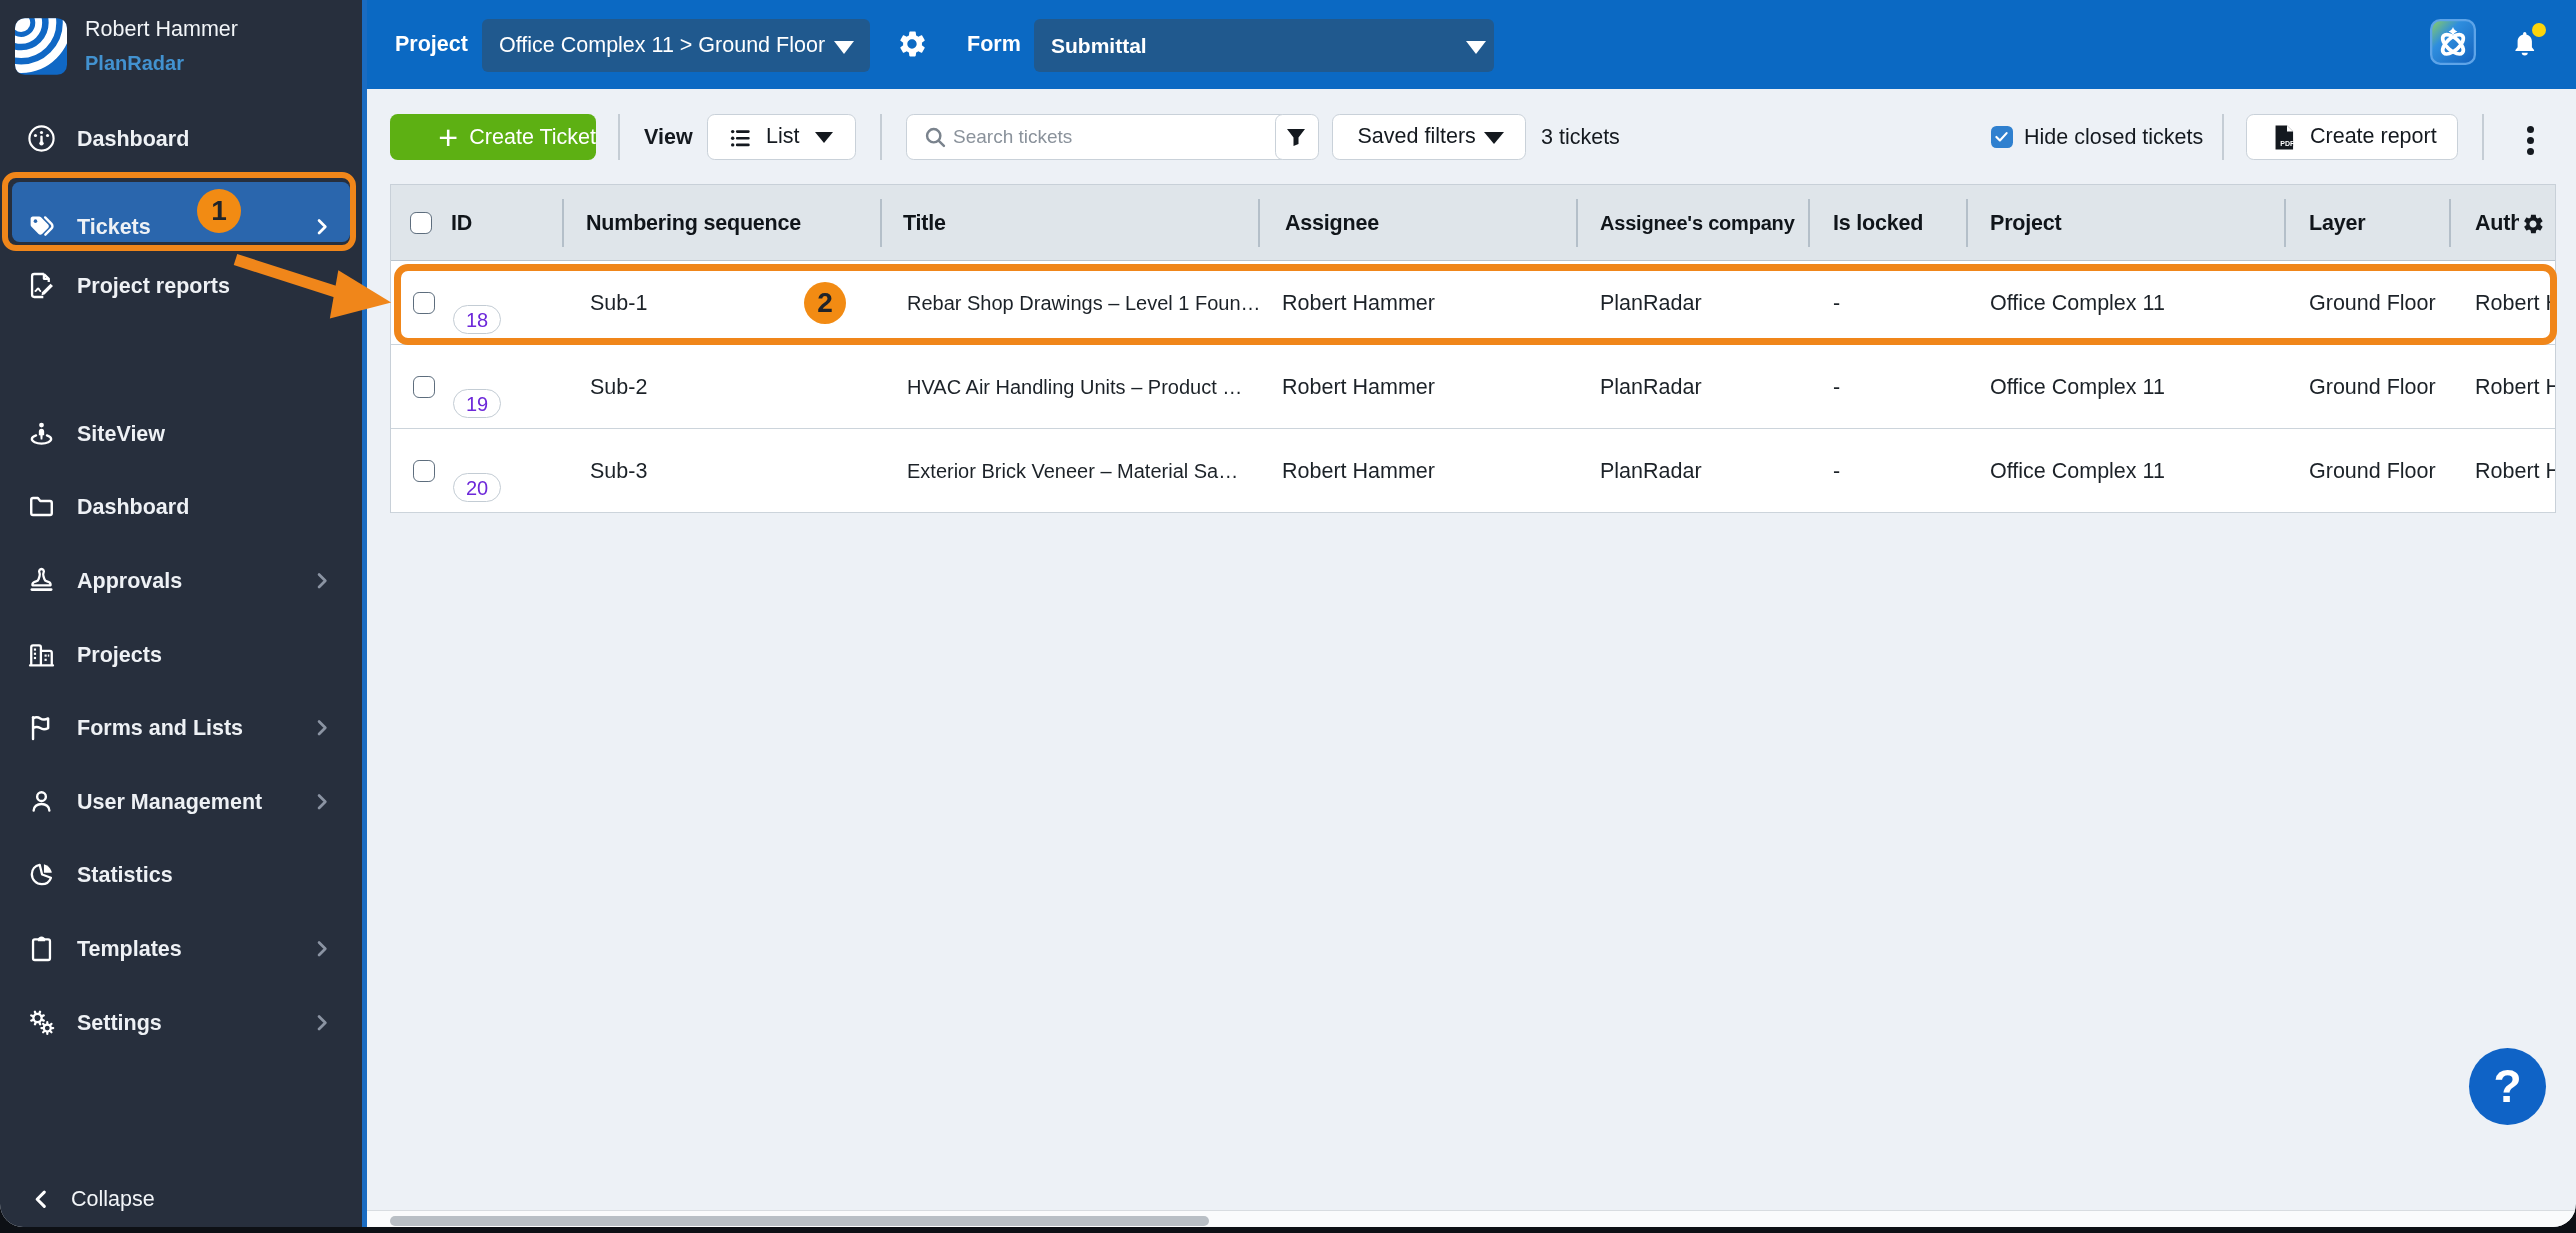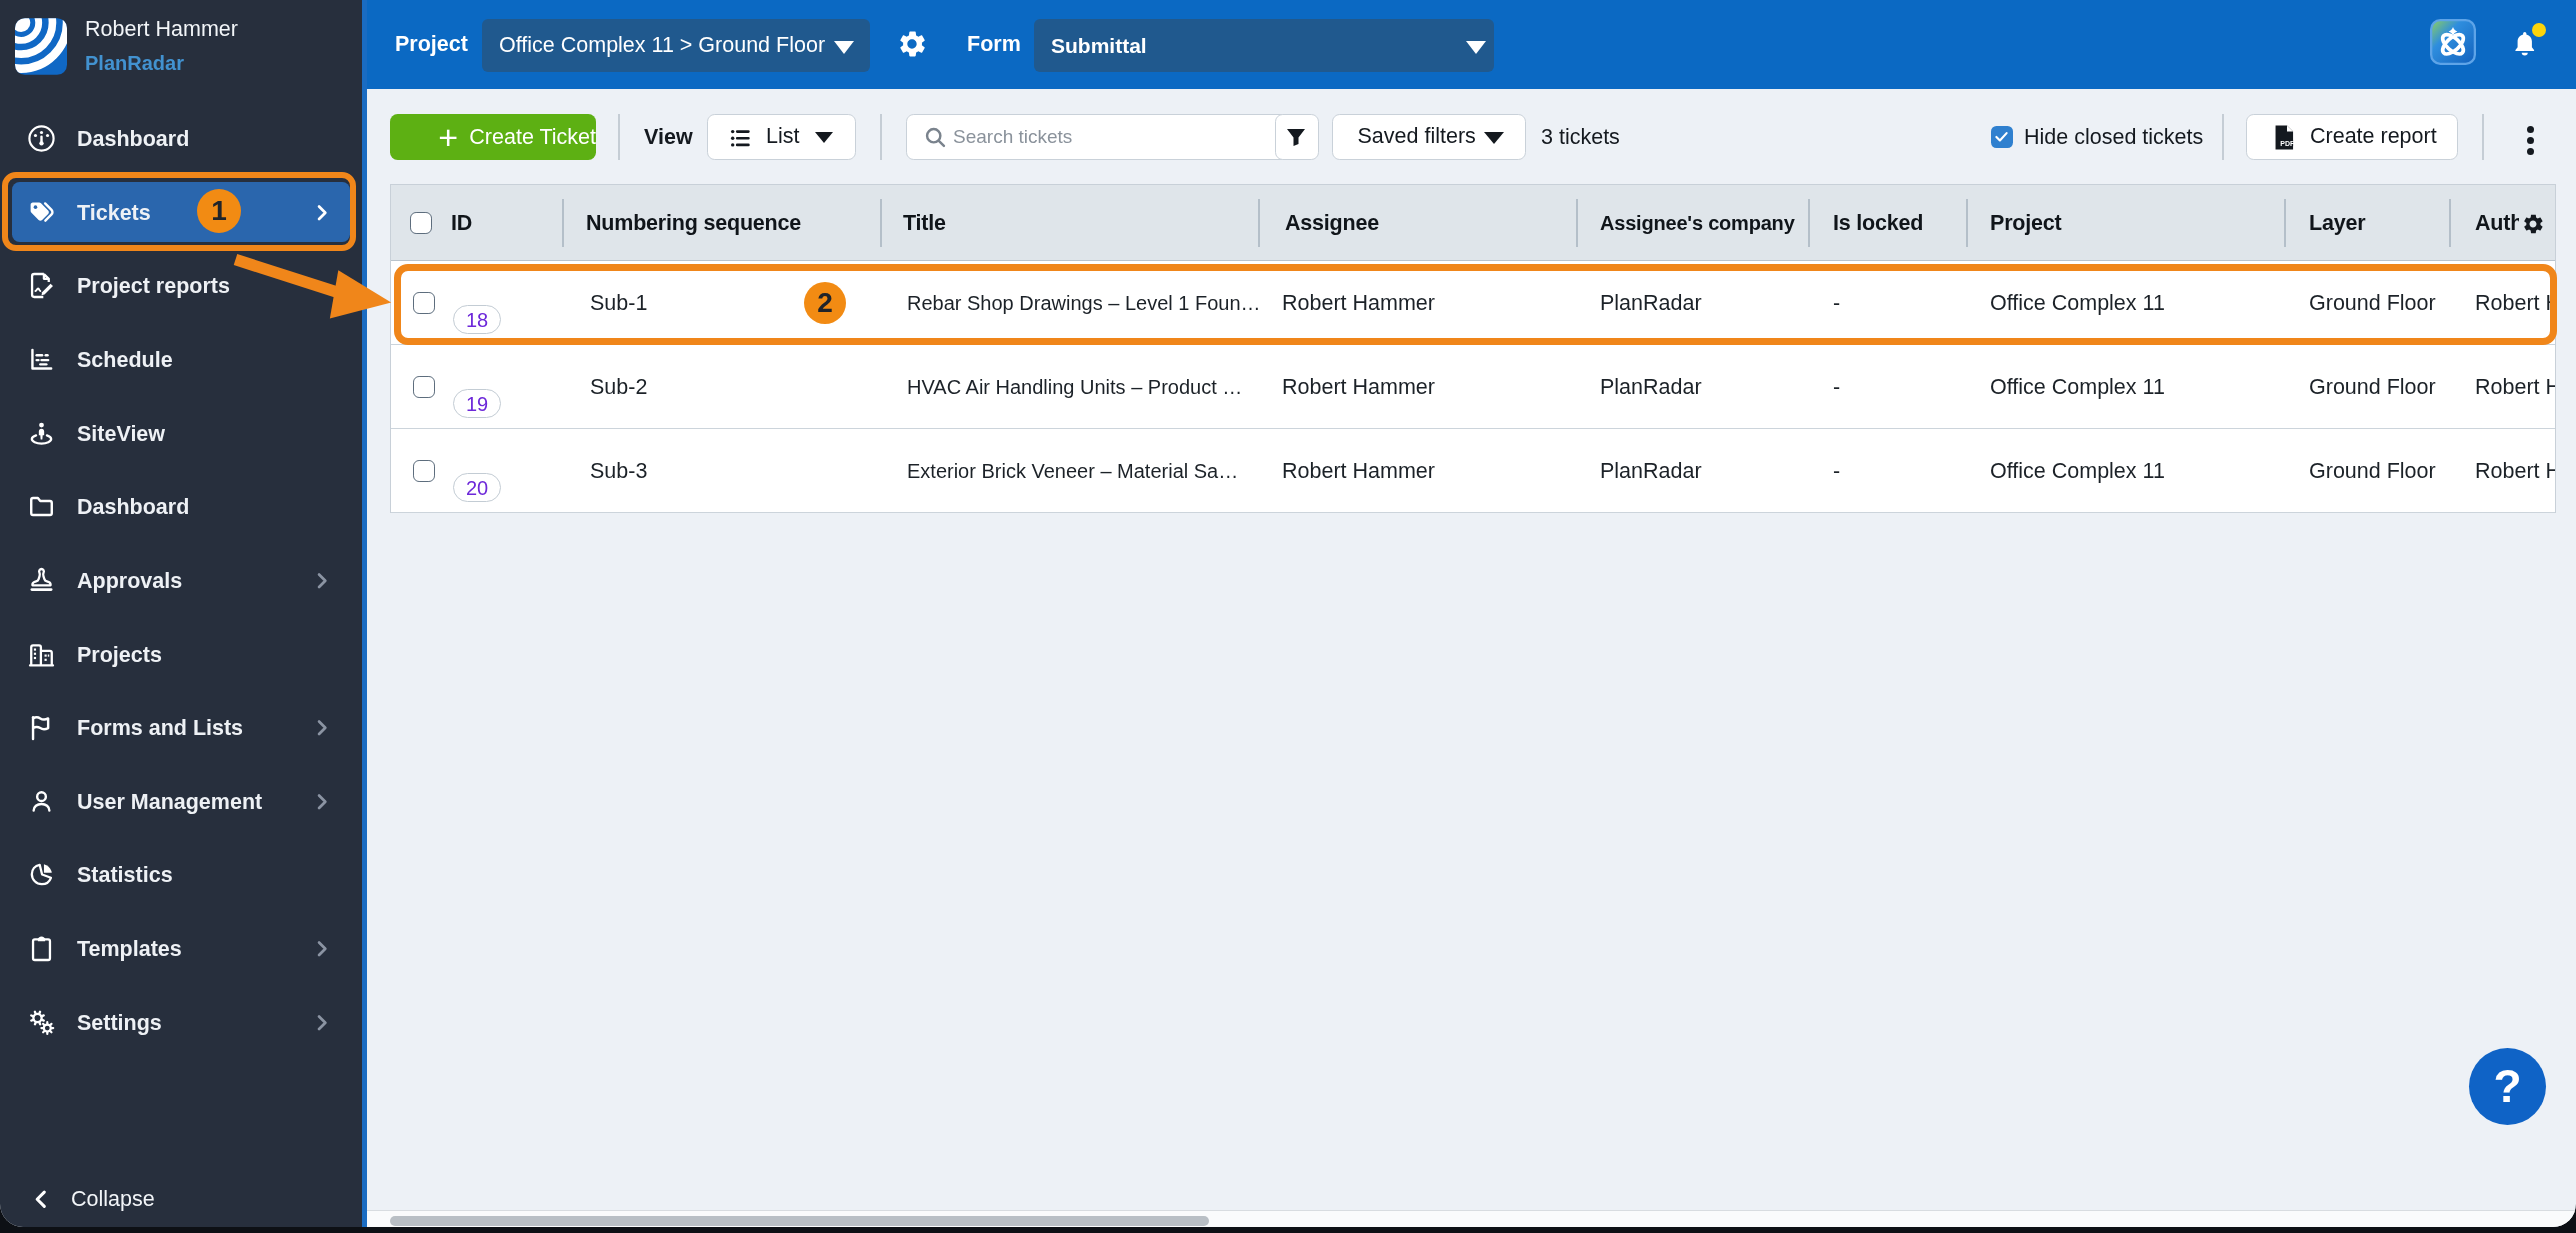--- a/index.html
+++ b/index.html
@@ -111,50 +111,39 @@
       <svg class="ic" viewBox="0 0 24 24">
           <circle cx="12" cy="12" r="10" fill="none" stroke="#fff" stroke-width="1.8"></circle>
           <circle cx="12" cy="7" r="1.3" fill="#fff"></circle>
           <circle cx="7" cy="9.5" r="1.3" fill="#fff"></circle>
           <circle cx="17" cy="9.5" r="1.3" fill="#fff"></circle>
           <path d="M12 10.5 L12 16" stroke="#fff" stroke-width="2" stroke-linecap="round"></path>
           <circle cx="12" cy="16" r="1.8" fill="#fff"></circle>
         </svg>
       <div class="tx">Dashboard</div>
     </div>
-    <div class="mi" style="top:176px;">
+    <div class="mi" style="top:190px;">
       <svg class="ic" viewBox="0 0 24 24">
           <path d="M3 5.5 C3 4.5 3.8 3.7 4.8 3.7 L10 3.7 C10.6 3.7 11.2 4 11.6 4.4 L17.5 10.3 C18.3 11.1 18.3 12.4 17.5 13.2 L12.5 18.2 C11.7 19 10.4 19 9.6 18.2 L3.7 12.3 C3.3 11.9 3 11.3 3 10.7 Z" fill="#fff"></path>
           <circle cx="7" cy="7.6" r="1.5" fill="#2a66ad"></circle>
           <path d="M15 4.5 L20.3 9.8 C21.3 10.8 21.3 12.6 20.3 13.6 L15.2 18.7" fill="none" stroke="#fff" stroke-width="2" stroke-linecap="round"></path>
         </svg>
       <div class="tx">Tickets</div>
       <svg class="ch" viewBox="0 0 24 24">
           <path d="M9 5 L16 12 L9 19" fill="none" stroke="#fff" stroke-width="3" stroke-linecap="round" stroke-linejoin="round"></path>
         </svg>
     </div>
     <div class="mi" style="top:249px;">
       <svg class="ic" viewBox="0 0 24 24">
           <path d="M14 2.5 L6 2.5 C5 2.5 4.2 3.3 4.2 4.3 L4.2 19.7 C4.2 20.7 5 21.5 6 21.5 L13.5 21.5" fill="none" stroke="#fff" stroke-width="1.9"></path>
           <path d="M14 2.5 L18 6.5 L18 9 M14 2.5 L14 6.5 L18 6.5" fill="none" stroke="#fff" stroke-width="1.9" stroke-linejoin="round"></path>
           <path d="M7 16.5 C8 16.5 8.2 14.5 9.2 14.5 C10.2 14.5 10 16.5 11 16.5" fill="none" stroke="#fff" stroke-width="1.6" stroke-linecap="round"></path>
           <path d="M12.5 17.5 L19.5 10.5 L21.5 12.5 L14.5 19.5 L12 20 Z" fill="#fff"></path>
         </svg>
       <div class="tx">Project reports</div>
-    </div>
-    <div class="mi" style="top:323px;">
-      <svg class="ic" viewBox="0 0 24 24">
-          <path d="M4.5 4 L4.5 19.5 L20 19.5" fill="none" stroke="#fff" stroke-width="2" stroke-linecap="round" stroke-linejoin="round"></path>
-          <path d="M8 8.5 L12.5 8.5" stroke="#fff" stroke-width="2" stroke-linecap="round"></path>
-          <path d="M15.5 8.5 L17 8.5" stroke="#fff" stroke-width="2" stroke-linecap="round"></path>
-          <path d="M8 12.5 L9.5 12.5" stroke="#fff" stroke-width="2" stroke-linecap="round"></path>
-          <path d="M12 12.5 L17.5 12.5" stroke="#fff" stroke-width="2" stroke-linecap="round"></path>
-          <path d="M11 16 L16 16" stroke="#fff" stroke-width="2" stroke-linecap="round"></path>
-        </svg>
-      <div class="tx">Schedule</div>
     </div>
     <div class="mi" style="top:397px;">
       <svg class="ic" viewBox="0 0 24 24">
           <circle cx="12" cy="5" r="2" fill="#fff"></circle>
           <path d="M12 8 C10.6 8 9.8 9 9.8 10.3 L9.8 13.5 L11 13.5 L11.3 17 L12.7 17 L13 13.5 L14.2 13.5 L14.2 10.3 C14.2 9 13.4 8 12 8 Z" fill="#fff"></path>
           <path d="M7.5 13.5 C5.4 14.2 4 15.3 4 16.6 C4 18.7 7.6 20.3 12 20.3 C16.4 20.3 20 18.7 20 16.6 C20 15.3 18.6 14.2 16.5 13.5" fill="none" stroke="#fff" stroke-width="1.9" stroke-linecap="round"></path>
         </svg>
       <div class="tx">SiteView</div>
     </div>
     <div class="mi" style="top:470px;">

